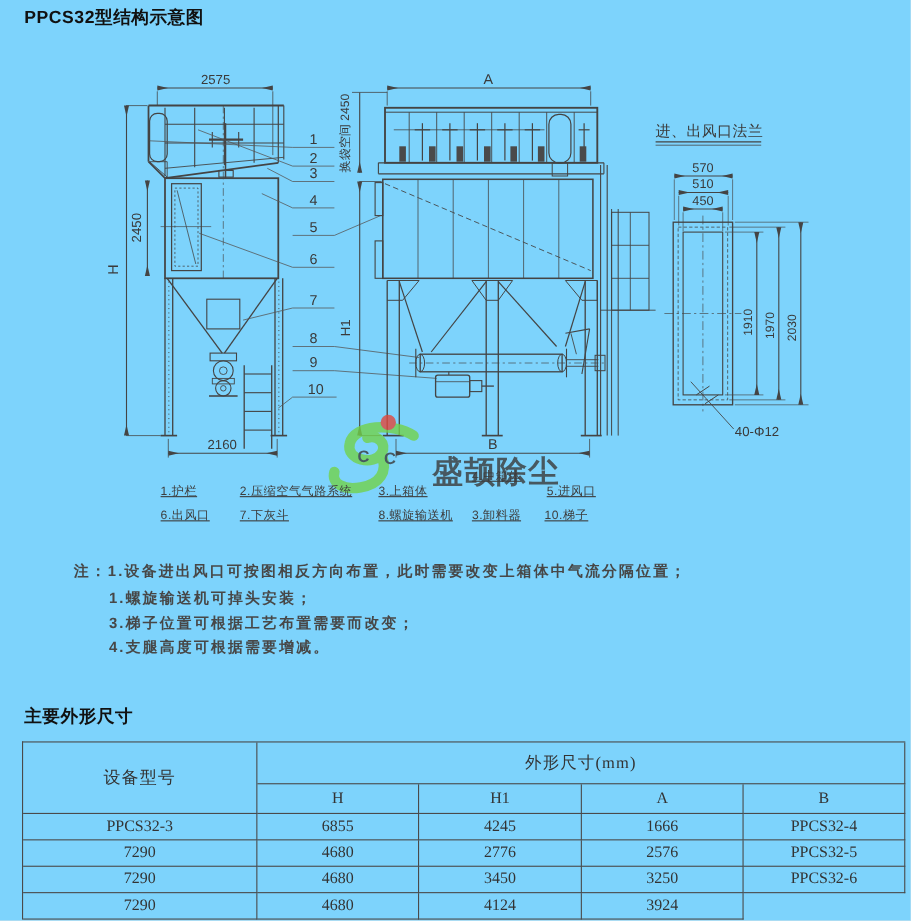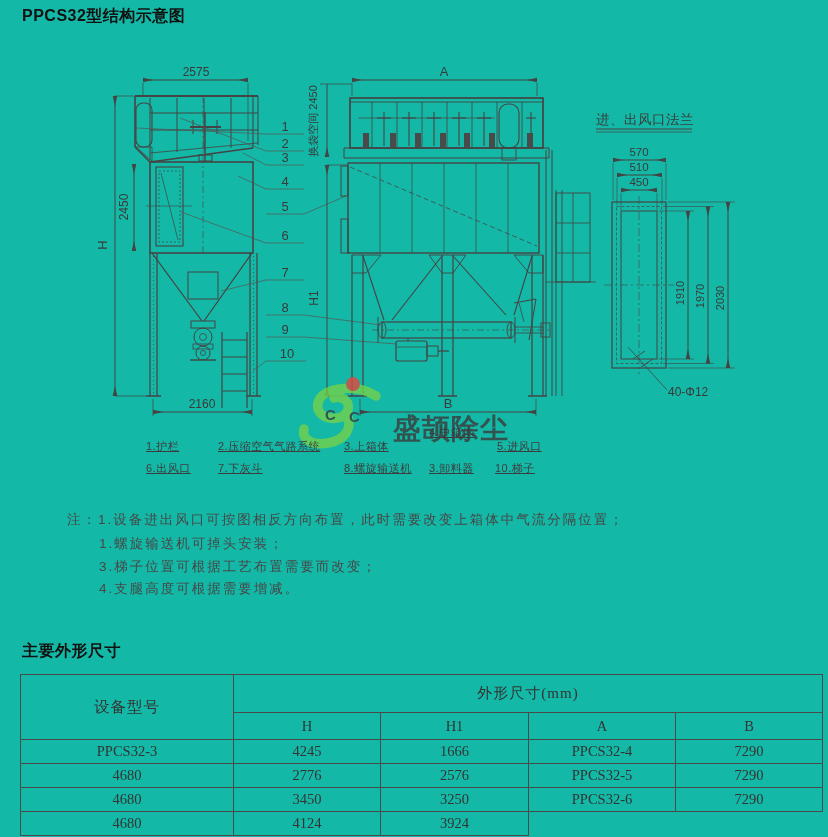--- a/index.html
+++ b/index.html
@@ -1,17 +1,17 @@
 <!DOCTYPE html>
 <html><head>
 <meta charset="utf-8">
 <style>
   html,body{margin:0;padding:0;background:#e8e8e8;}
   .page{
-    position:relative;width:828px;height:837px;background:#14b8a6;
+    position:relative;width:828px;height:837px;background:#7dd3fc;
     font-family:"Liberation Sans","DejaVu Sans",sans-serif;color:#2b2b2b;
     overflow:hidden;margin:0 auto;
   }
   .abs{position:absolute;}
   .doc-title{
     left:22px;top:6px;font-size:16px;font-weight:bold;color:#111;
     letter-spacing:0.5px;
   }
   .section-title{
     left:22px;top:641px;font-size:16px;font-weight:bold;color:#111;
@@ -23,20 +23,21 @@
     fill:#3a3a3a;
   }
   .legend-item{
     position:absolute;font-size:11px;color:#3d3d3d;letter-spacing:0.5px;
     white-space:nowrap;
     text-decoration:underline;
   }
   .note-line{
     position:absolute;font-size:13.5px;color:#474747;letter-spacing:2px;
     white-space:nowrap;
+    font-weight:bold;
   }
   
   .dim-table{
     left:20px;top:674px;width:802px;
     display:grid;
     grid-template-columns:213px 147px 148px 147px 147px;
     grid-template-rows:38px 27px 24px 24px 24px 24px;
     border-top:1px solid #4a4a4a;border-left:1px solid #4a4a4a;
     font-family:"Liberation Serif","DejaVu Serif",serif;
     font-size:14.5px;color:#333;
@@ -388,20 +389,21 @@
 
   <div class="abs dim-table">
     <div class="cell c-group-h">外形尺寸(mm)</div>
     <div class="cell c-model-h">设备型号</div>
     <div class="cell" style="grid-row:2">H</div>
     <div class="cell" style="grid-row:2">H1</div>
     <div class="cell" style="grid-row:2">A</div>
     <div class="cell" style="grid-row:2">B</div>
 
     <div class="cell">PPCS32-3</div>
+    <div class="cell">6855</div>
     <div class="cell">4245</div>
     <div class="cell">1666</div>
 
     <div class="cell">PPCS32-4</div>
     <div class="cell">7290</div>
     <div class="cell">4680</div>
     <div class="cell">2776</div>
     <div class="cell">2576</div>
 
     <div class="cell">PPCS32-5</div>

